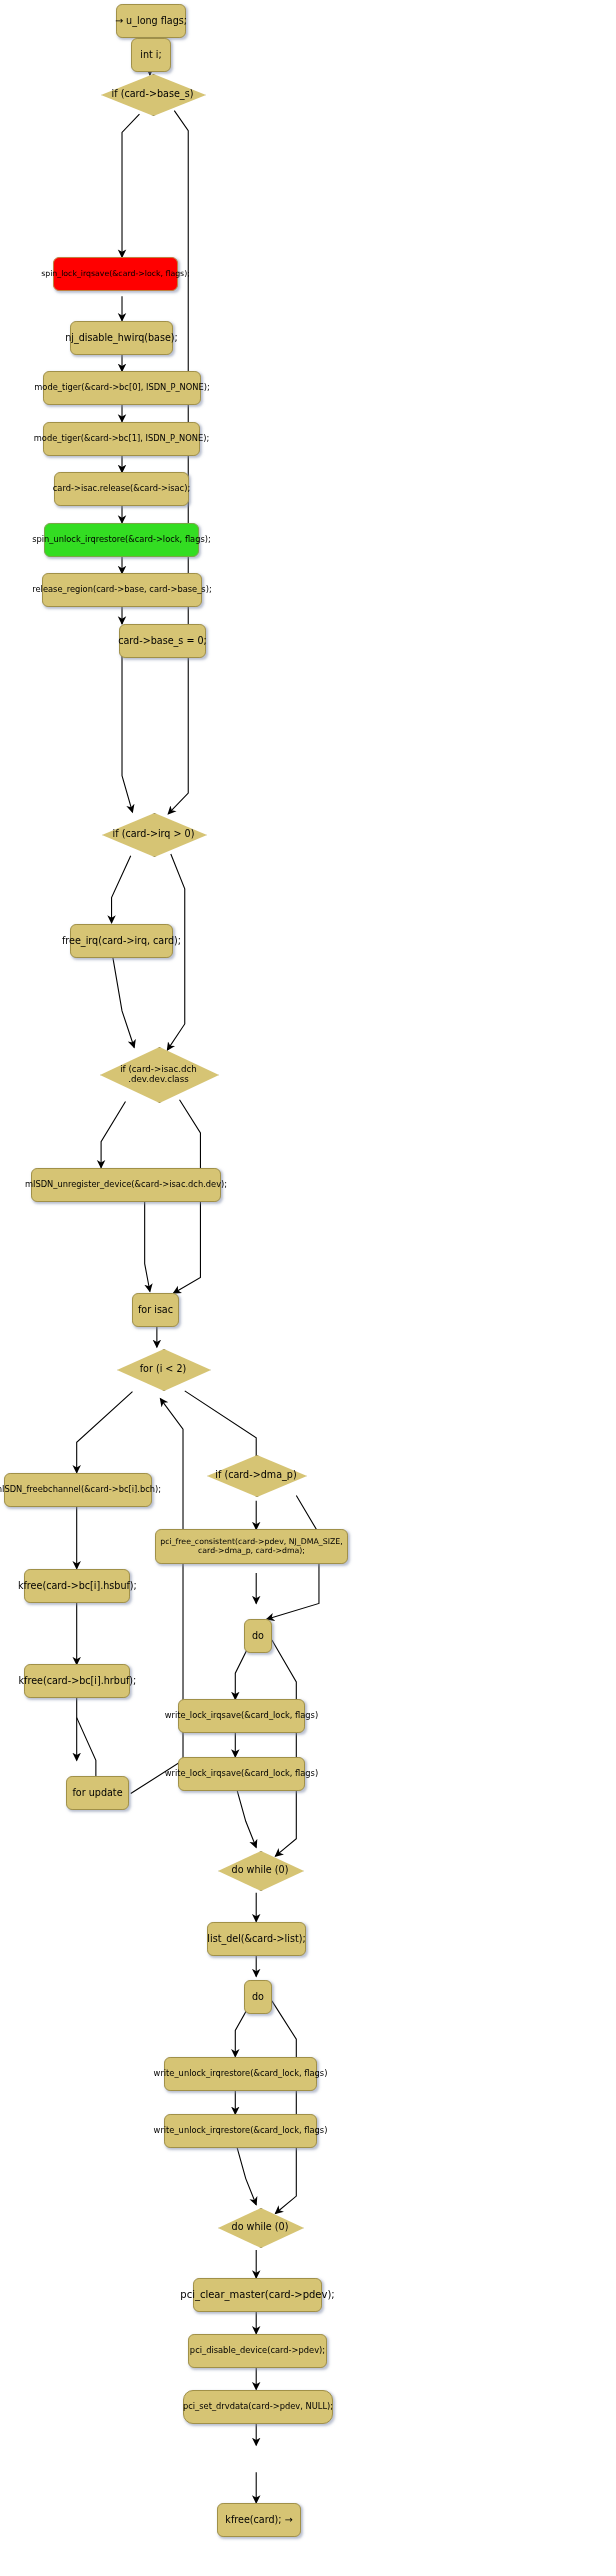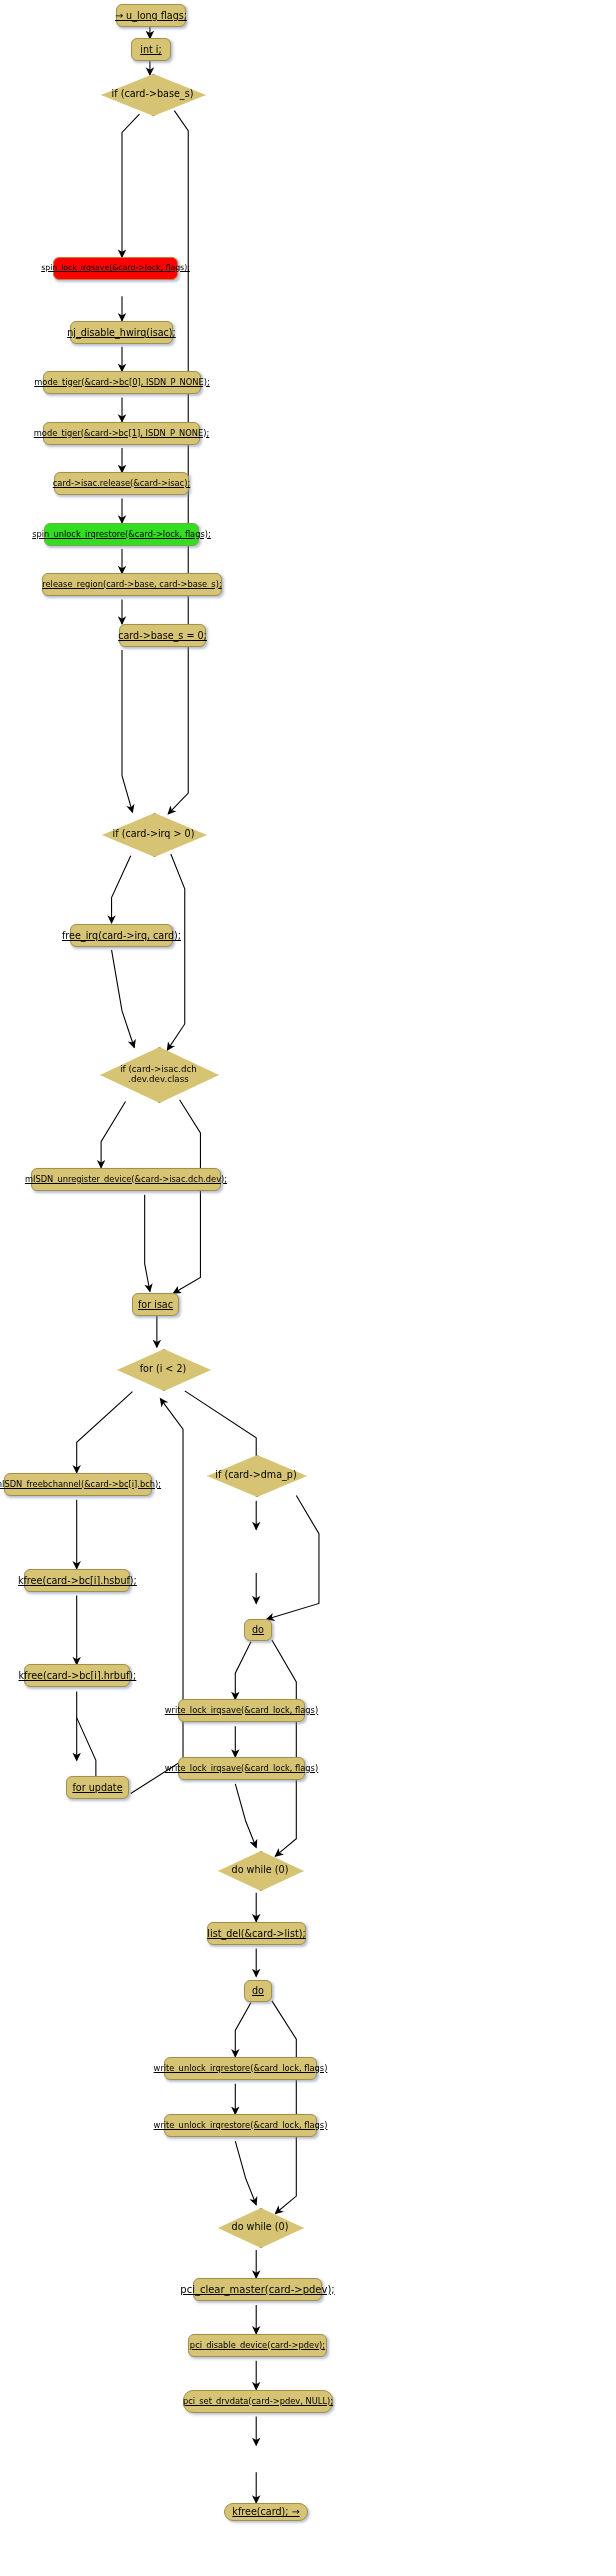--- a/index.html
+++ b/index.html
@@ -19,22 +19,21 @@
     line-height:1.15;
     white-space:pre;
   }
   
   .act{
     background:#D6C474;
     border:0.9px solid #A09048;
     border-radius:6.1px;
     box-shadow:1.7px 1.7px 2.6px rgba(130,140,170,0.55);
     font-size:9.6px;
-    padding:8px 7px;
-    text-decoration:underline;
+    padding:16px 7px;
   }
   .act.red{ background:#FF0000; border-color:#C08040; }
   .act.green{ background:#33DD22; border-color:#77A844; }
 
   
   .dia{
     background:transparent;
     border:0;
     font-size:9.6px;
   }
@@ -148,40 +147,40 @@
   <div class="node dia" style="left:101px; top:74px; width:103px; height:40px;">
     <span class="dshape"></span>
     <span class="dtext">if (card-&gt;base_s)</span>
   </div>
 
   <div class="node act red" style="left:53px; top:257px; width:125px; height:22.7px; font-size:7.8px;">
     <span>spin_lock_irqsave(&amp;card-&gt;lock, flags);</span>
   </div>
 
   <div class="node act" style="left:70px; top:321px; width:103px; height:22.7px;">
-    <span>nj_disable_hwirq(isac);</span>
+    <span>nj_disable_hwirq(base);</span>
   </div>
 
   <div class="node act" style="left:43px; top:371px; width:158px; height:22.7px; font-size:8.3px;">
     <span>mode_tiger(&amp;card-&gt;bc[0], ISDN_P_NONE);</span>
   </div>
 
   <div class="node act" style="left:43px; top:422px; width:157px; height:22.7px; font-size:8.3px;">
     <span>mode_tiger(&amp;card-&gt;bc[1], ISDN_P_NONE);</span>
   </div>
 
   <div class="node act" style="left:54px; top:472px; width:135px; height:22.7px; font-size:8.3px;">
     <span>card-&gt;isac.release(&amp;card-&gt;isac);</span>
   </div>
 
   <div class="node act green" style="left:44px; top:523px; width:155px; height:22.7px; font-size:8.3px;">
     <span>spin_unlock_irqrestore(&amp;card-&gt;lock, flags);</span>
   </div>
 
-  <div class="node act" style="left:42px; top:573px; width:180px; height:22.7px; font-size:8.3px;">
+  <div class="node act" style="left:42px; top:573px; width:160px; height:22.7px; font-size:8.3px;">
     <span>release_region(card-&gt;base, card-&gt;base_s);</span>
   </div>
 
   <div class="node act" style="left:78px; top:624px; width:87px; height:22.7px;margin-left:41px;">
     <span>card-&gt;base_s = 0;</span>
   </div>
 
   <div class="node dia" style="left:102px; top:813px; width:103px; height:42px;">
     <span class="dshape"></span>
     <span class="dtext">if (card-&gt;irq &gt; 0)</span>
@@ -224,20 +223,24 @@
 
   <div class="node act" style="left:66px; top:1776px; width:63px; height:22.7px;">
     <span>for update</span>
   </div>
 
   <div class="node dia" style="left:207px; top:1455px; width:98px; height:40px;">
     <span class="dshape"></span>
     <span class="dtext">if (card-&gt;dma_p)</span>
   </div>
 
+  <div class="node act" style="left:155px; top:1529px; width:193px; height:35px; font-size:7.8px;">
+    <span>pci_free_consistent(card-&gt;pdev, NJ_DMA_SIZE,
+card-&gt;dma_p, card-&gt;dma);</span>
+  </div>
 
   <div class="node act" style="left:244px; top:1619px; width:28px; height:22px;">
     <span>do</span>
   </div>
 
   <div class="node act" style="left:178px; top:1699px; width:127px; height:22.7px; font-size:8.3px;">
     <span>write_lock_irqsave(&amp;card_lock, flags)</span>
   </div>
 
   <div class="node act" style="left:178px; top:1757px; width:127px; height:22.7px; font-size:8.3px;">
@@ -275,18 +278,18 @@
   </div>
 
   <div class="node act" style="left:188px; top:2334px; width:139px; height:22.7px; font-size:8.3px;">
     <span>pci_disable_device(card-&gt;pdev);</span>
   </div>
 
   <div class="node act" style="left:183px; top:2390px; width:150px; height:22.7px; font-size:8.3px;border-radius:10px;">
     <span>pci_set_drvdata(card-&gt;pdev, NULL);</span>
   </div>
 
-  <div class="node act" style="left:224px; top:2503px; width:84px; height:18px;border-radius:10px;">
+  <div class="node act" style="left:217px; top:2503px; width:84px; height:18px;">
     <span>kfree(card); →</span>
   </div>
 
 </div>
 
 
 </body></html>

